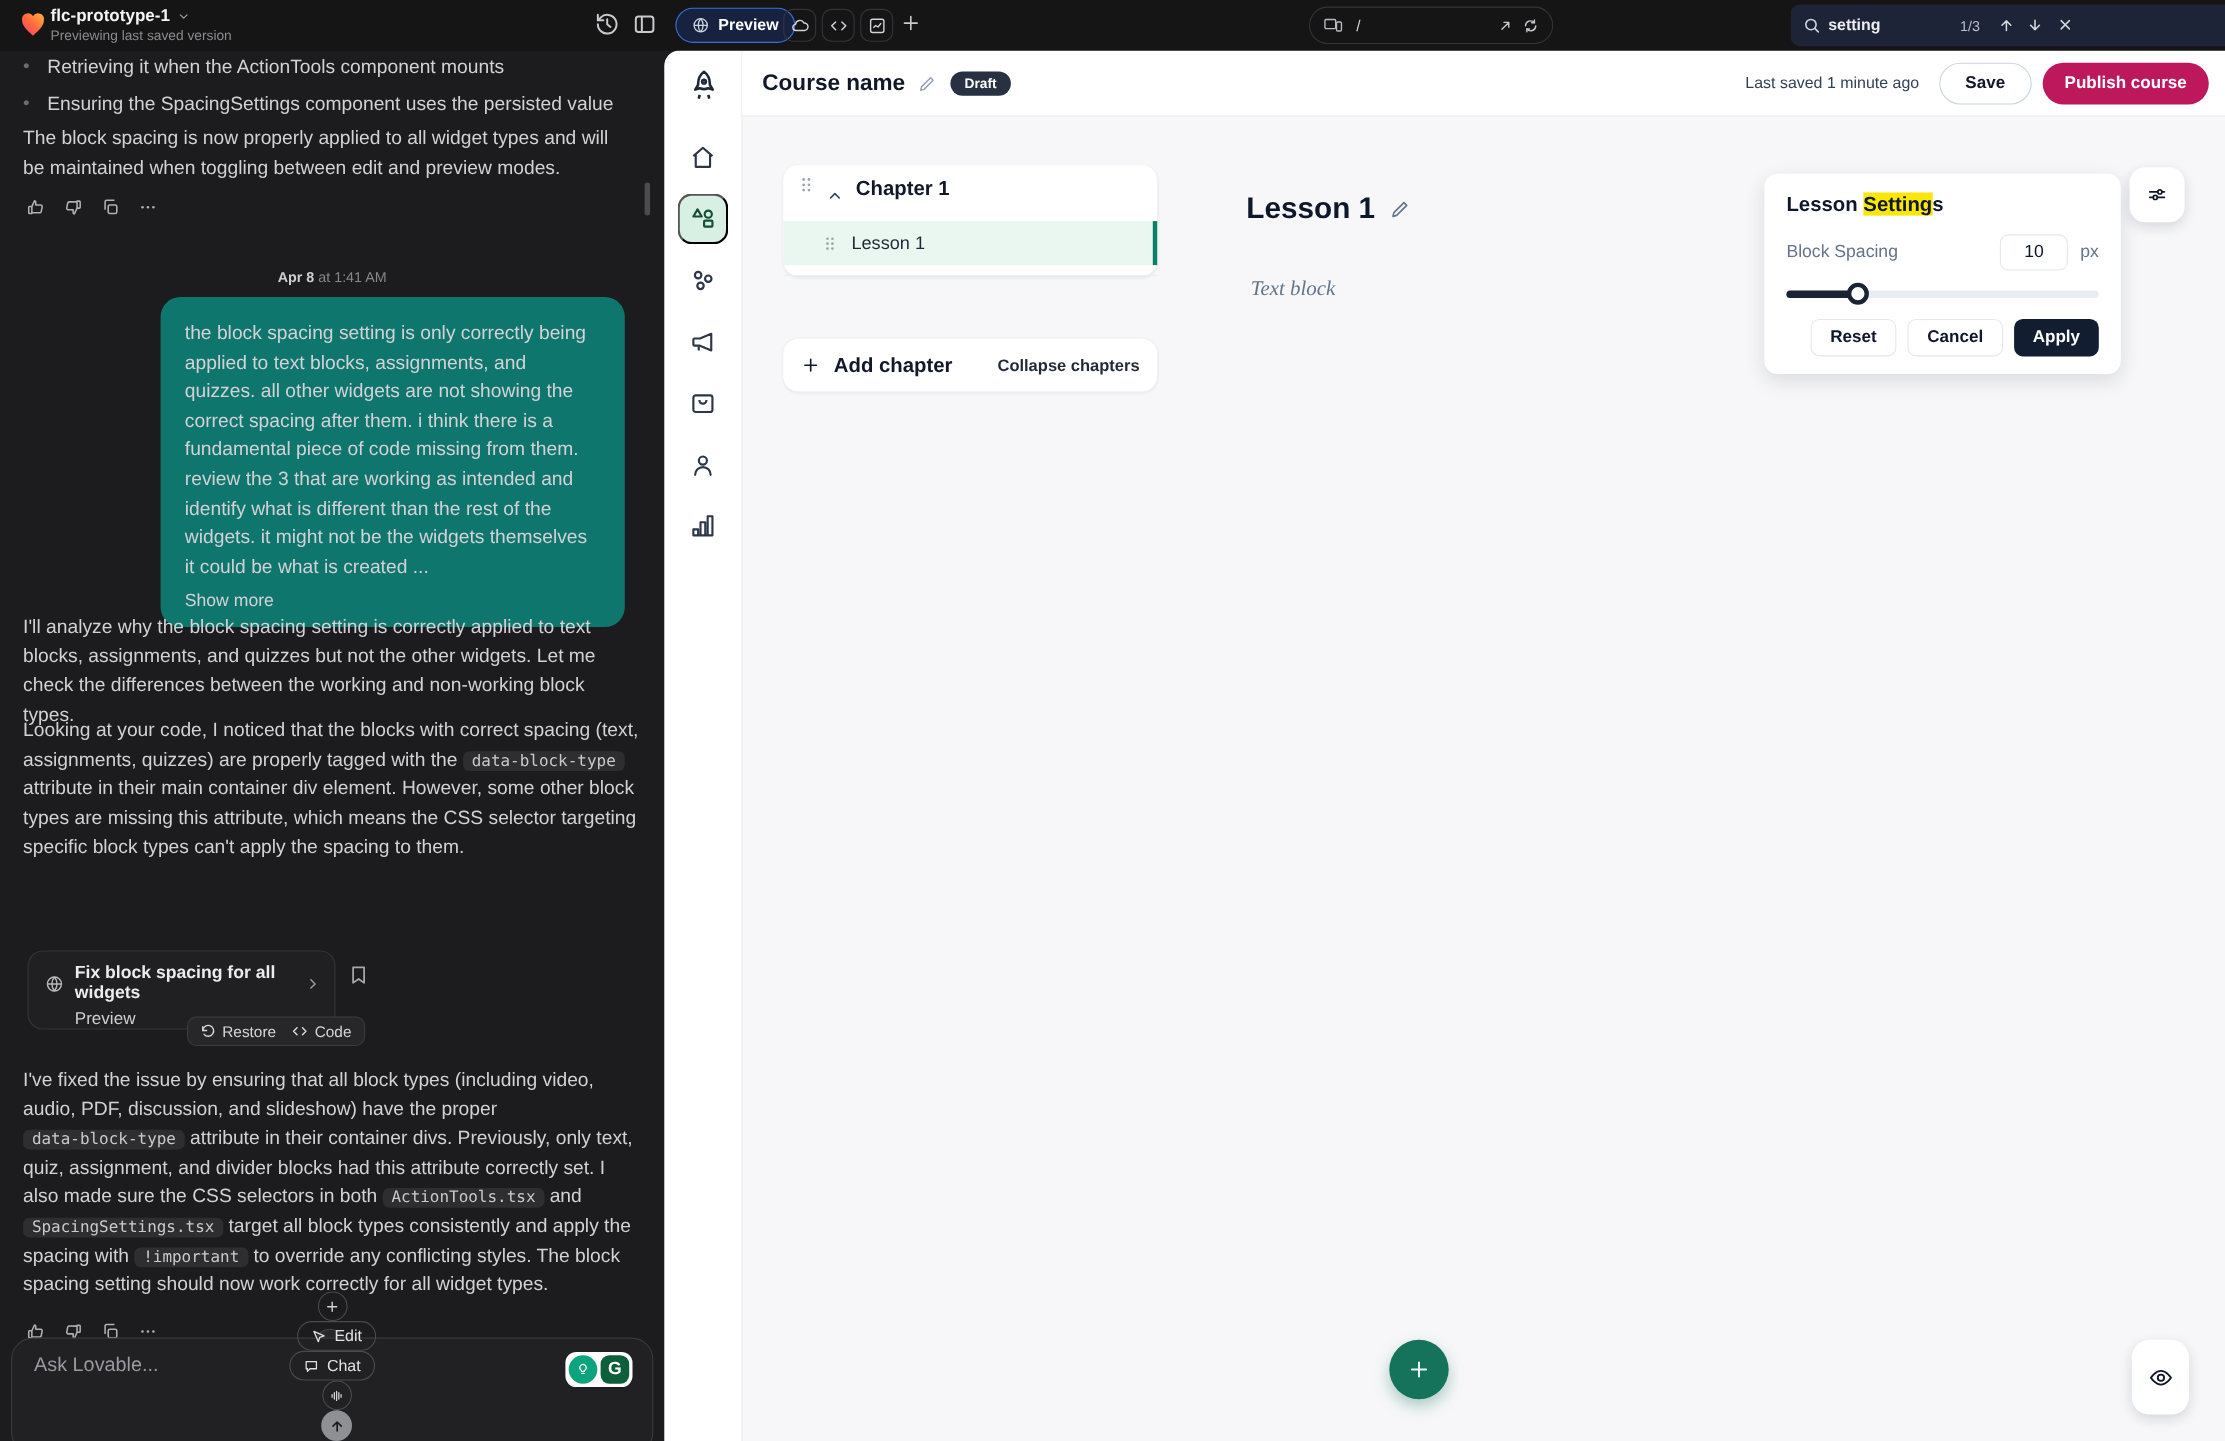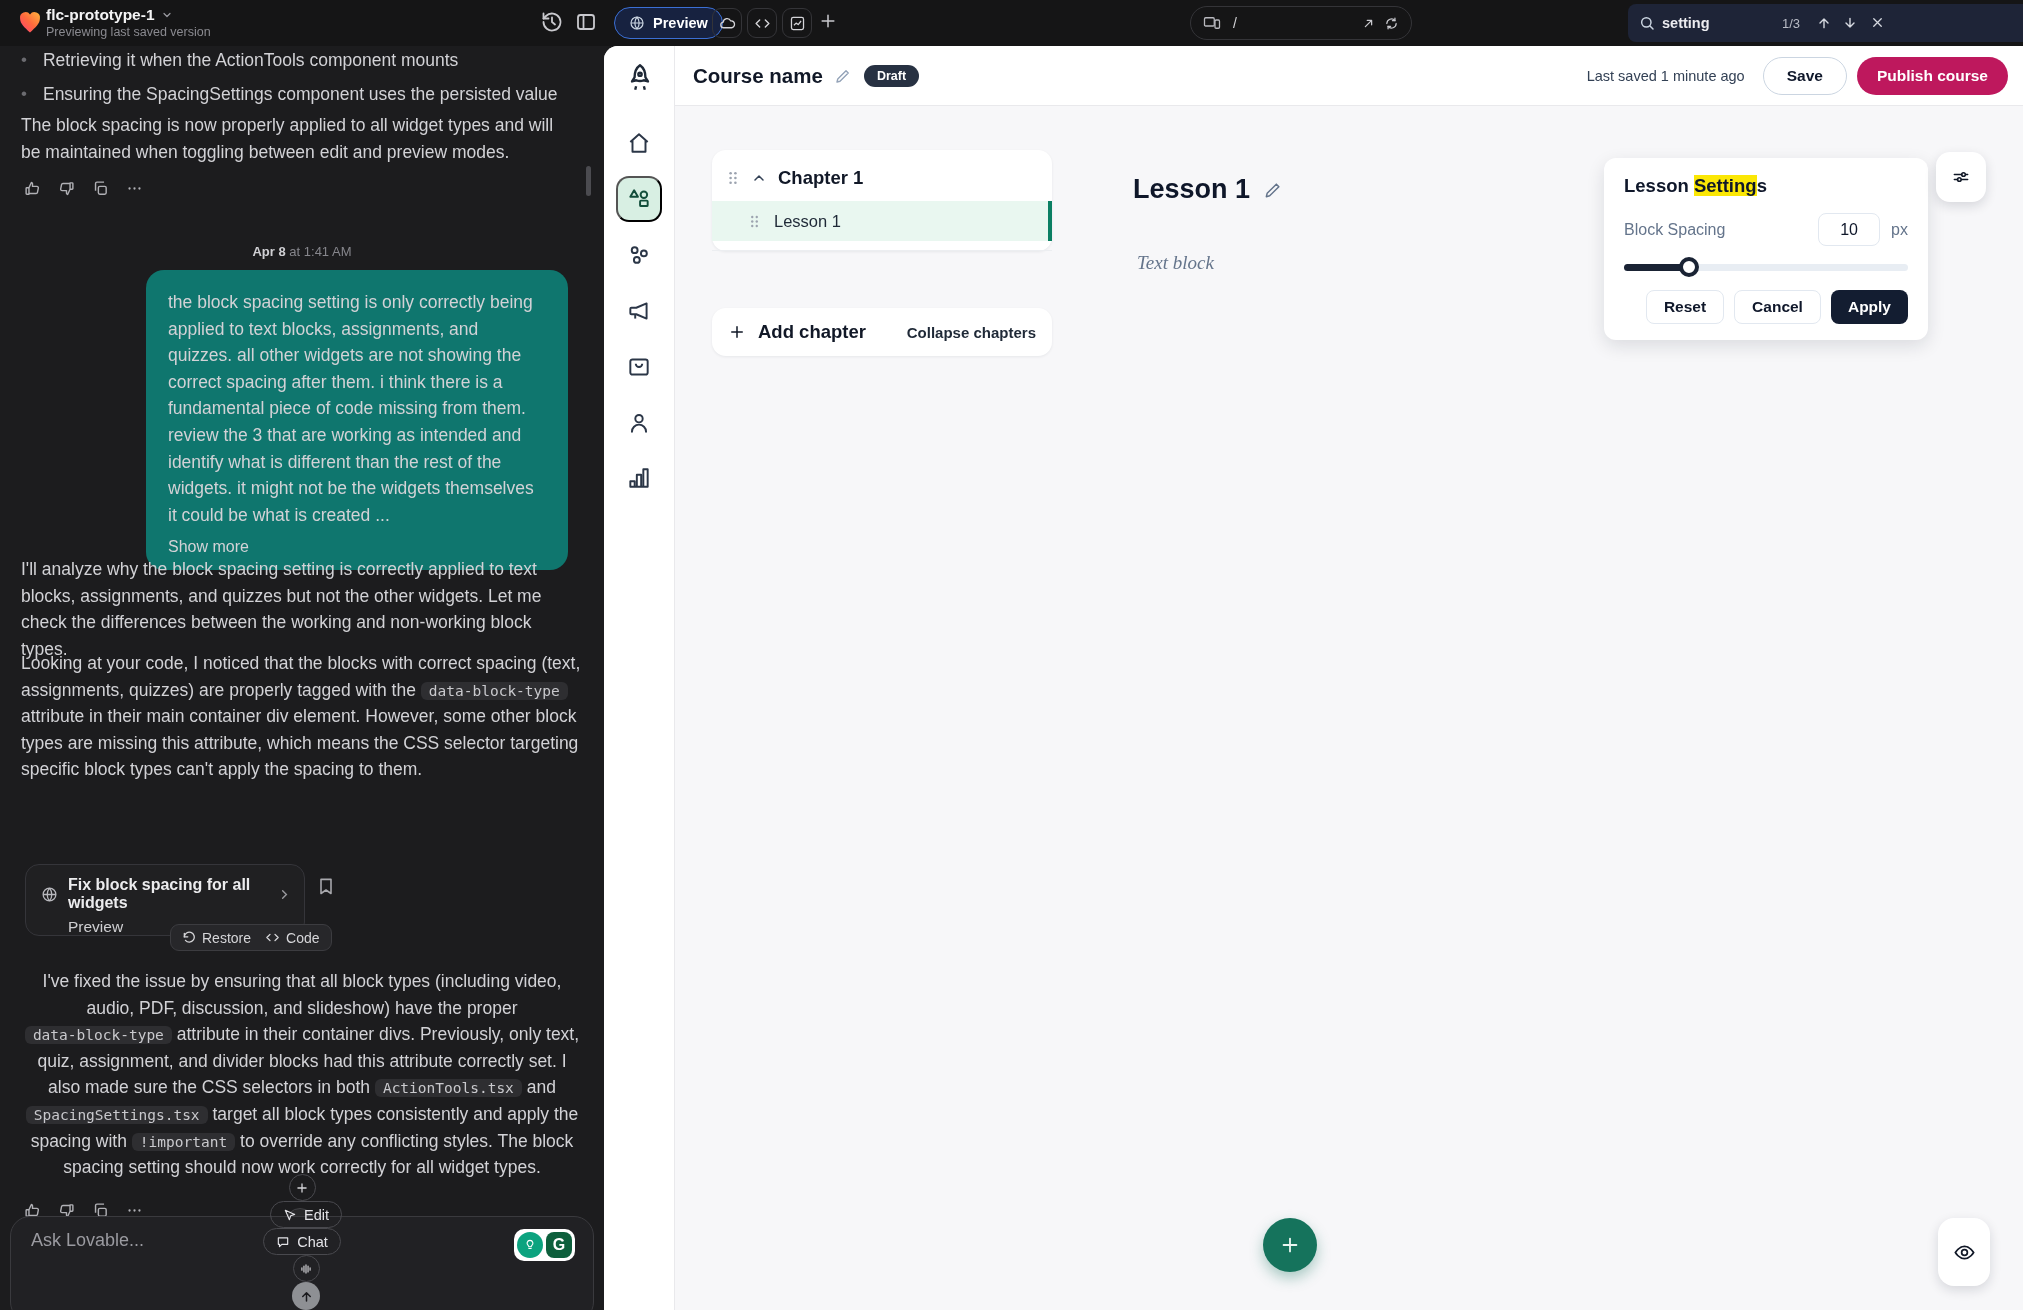--- a/index.html
+++ b/index.html
@@ -58,21 +58,21 @@
   .nav-ic { position:absolute; left:22px; color:#2b3647; background:none; border:none; cursor:pointer; }
   .nav-active { position:absolute; left:12px; top:130px; width:46px; height:46px; border-radius:13px; background:#d8efe3; display:flex; align-items:center; justify-content:center; color:#134e3b; }
   .app-header { position:absolute; left:71px; top:0; right:0; height:60px; background:#fff; border-bottom:1px solid #e9e9ec; display:flex; align-items:center; padding:0 15px 0 18px; }
   .course-title { font-size:20.5px; font-weight:bold; color:#111827; }
   .draft-pill { margin-left:12px; background:#273142; color:#fff; font-size:12.5px; font-weight:bold; padding:4px 13px; border-radius:999px; }
   .saved-text { font-size:14.5px; color:#334155; margin-right:18px; }
   .save-btn { height:38px; padding:0 23px; border-radius:19px; border:1px solid #cbd5e1; background:#fff; font-size:15.5px; font-weight:bold; color:#0f172a; cursor:pointer; font-family:inherit; }
   .publish-btn { height:38px; padding:0 20px; border-radius:19px; border:none; background:#be185d; font-size:15.5px; font-weight:bold; color:#fff; margin-left:10px; cursor:pointer; font-family:inherit; }
   .card { background:#fff; border-radius:14px; box-shadow:0 1px 3px rgba(16,24,40,.07); }
   .chap-card { position:absolute; left:108px; top:104px; width:340px; padding-top:10px; }
-  .chap-head { height:36px; display:flex; align-items:center; gap:11px; padding:0 14px; }
+  .chap-head { height:36px; display:flex; gap:11px; padding:0 14px; }
   .chap-title { font-size:18.5px; font-weight:bold; color:#111827; }
   .lesson-row { height:40px; margin-top:5px; background:#e9f7f0; border-right:4px solid #0b7f63; display:flex; align-items:center; gap:13px; padding-left:36px; }
   .lesson-label { font-size:16.5px; color:#1f2937; }
   .divider { border-top:1px solid #eceef1; margin-top:9px; }
   .addlesson { height:45px; display:flex; align-items:center; gap:12px; padding:0 16px; background:none; border:none; width:100%; cursor:pointer; font-family:inherit; }
   .addlesson span { font-size:15.5px; font-weight:bold; color:#1f2937; }
   .addchap-card { position:absolute; left:108px; top:262px; width:340px; height:48px; display:flex; align-items:center; justify-content:space-between; padding:0 16px; }
   .addchap { display:flex; align-items:center; gap:12px; background:none; border:none; cursor:pointer; font-family:inherit; }
   .addchap span { font-size:18.5px; font-weight:bold; color:#111827; }
   .collapse-btn { background:none; border:none; font-size:15px; font-weight:bold; color:#1f2937; cursor:pointer; font-family:inherit; }
@@ -191,21 +191,21 @@
         <span>Restore</span>
       </button>
       <button>
         <svg width="15" height="15" viewBox="0 0 24 24" fill="none" stroke="currentColor" stroke-width="2.2" stroke-linecap="round" stroke-linejoin="round">
             <path d="M8 7l-5 5 5 5M16 7l5 5-5 5"></path>
           </svg>
         <span>Code</span>
       </button>
     </div>
 
-    <p class="chat-text abs" style="left:21px; top:922px; width:562px;text-align:center;">
+    <p class="chat-text abs" style="left:21px; top:922px; width:562px;">
       <span>I've fixed the issue by ensuring that all block types (including video, audio, PDF, discussion, and slideshow) have the proper</span>
       <span class="code-chip">data-block-type</span>
       <span>attribute in their container divs. Previously, only text, quiz, assignment, and divider blocks had this attribute correctly set. I also made sure the CSS selectors in both</span>
       <span class="code-chip">ActionTools.tsx</span>
       <span>and</span>
       <span class="code-chip">SpacingSettings.tsx</span>
       <span>target all block types consistently and apply the spacing with</span>
       <span class="code-chip">!important</span>
       <span>to override any conflicting styles. The block spacing setting should now work correctly for all widget types.</span>
     </p>

